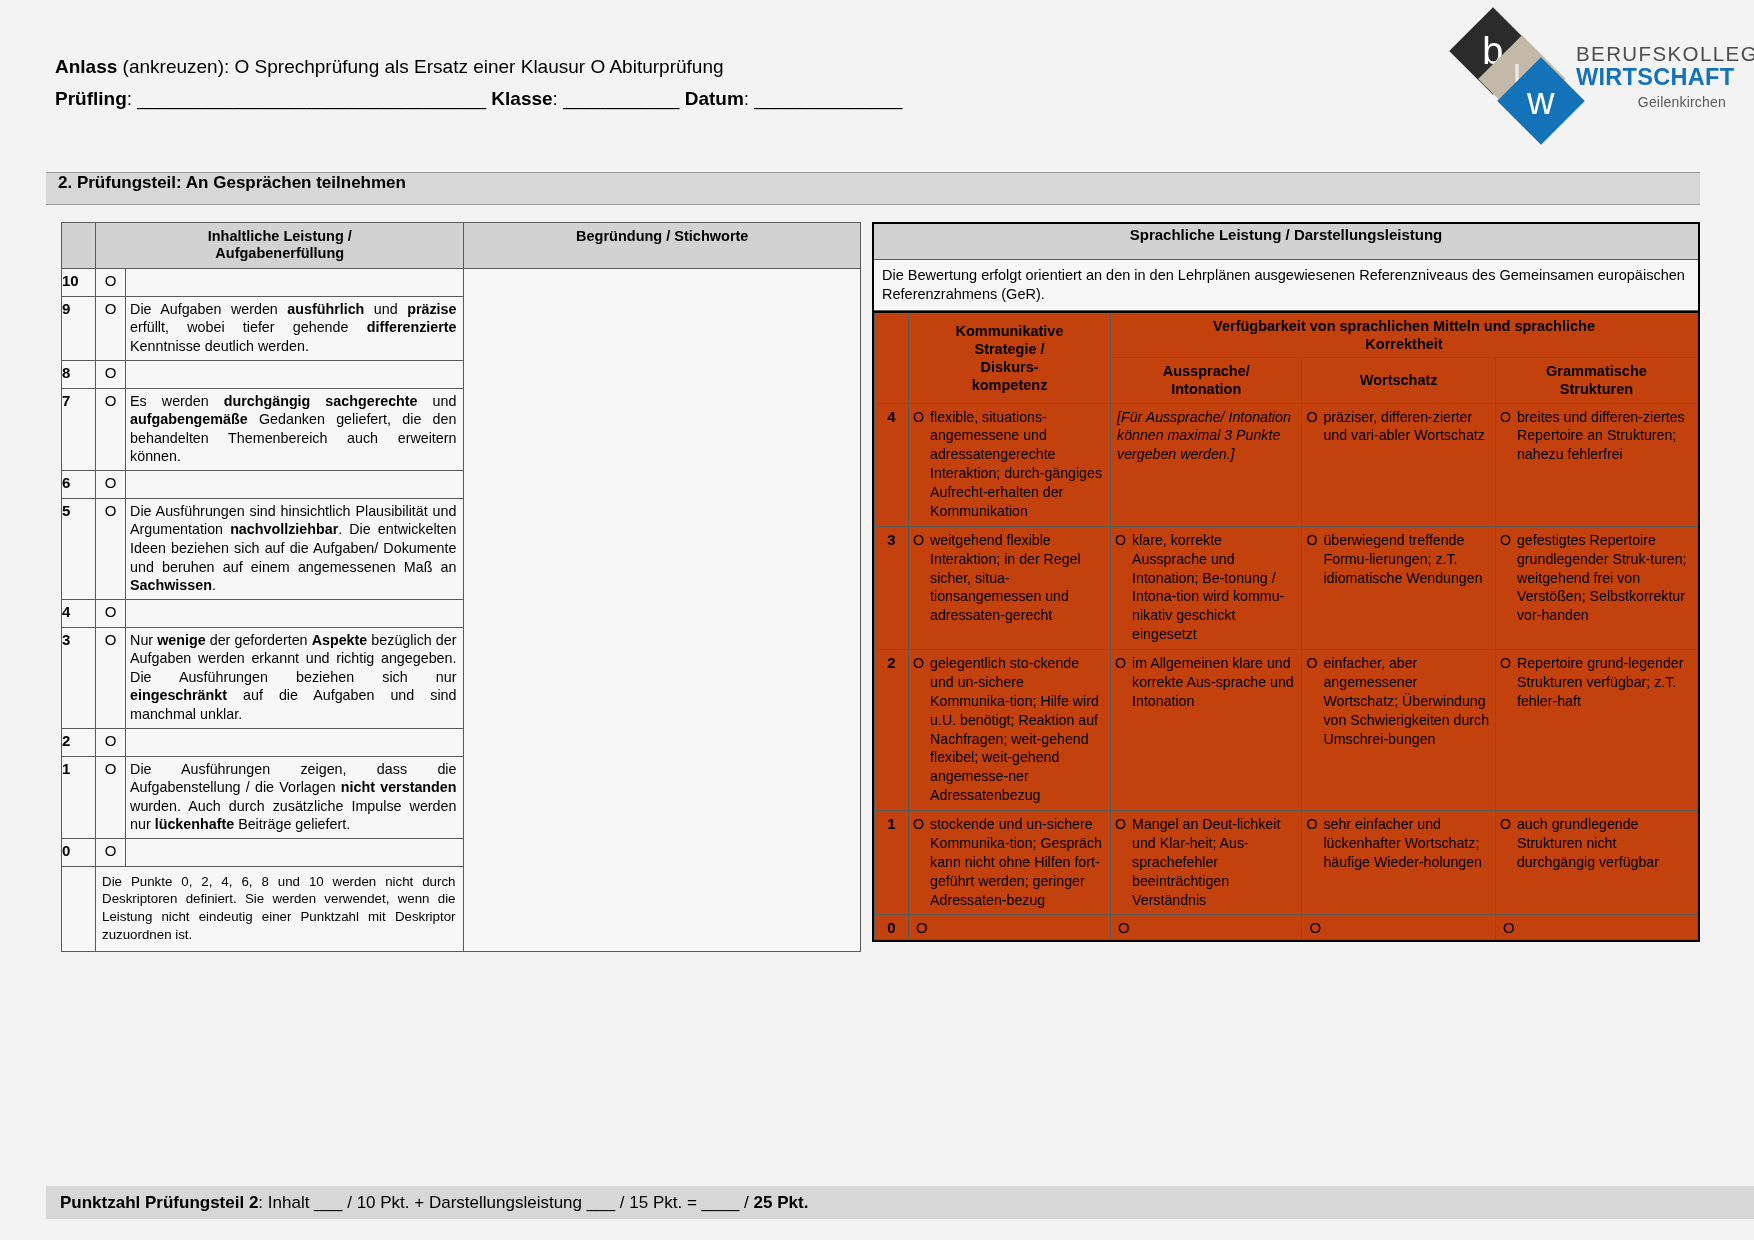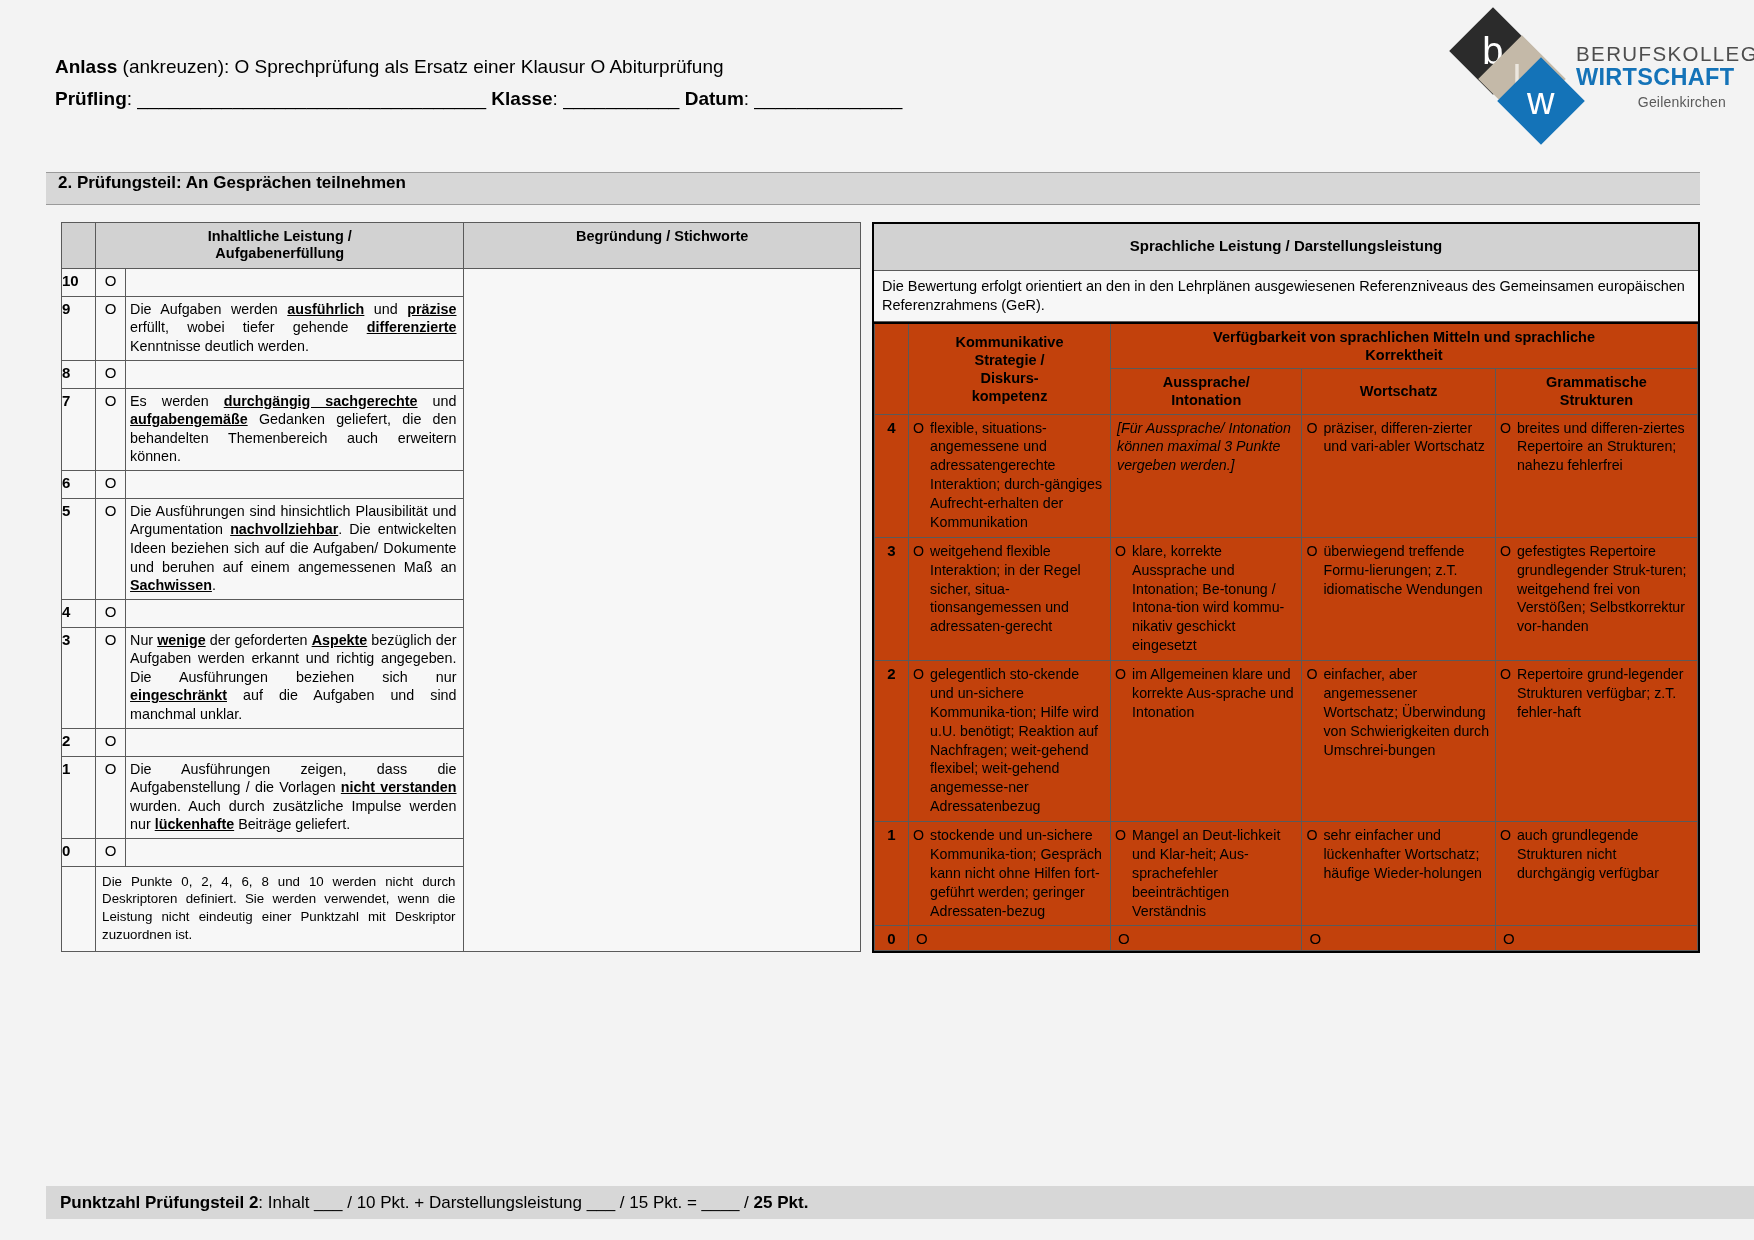--- a/index.html
+++ b/index.html
@@ -190,21 +190,21 @@
     vertical-align: top;
     font-family: "Liberation Sans", sans-serif;
   }
   .desc {
     font-size: 14.3px;
     line-height: 1.30;
     text-align: justify;
     padding: 3px 7px 4px 4px;
     hyphens: none;
   }
-  .desc b { font-weight: bold; text-decoration: underline; }
+  .desc b { font-weight: bold; }
   .empty-row td { height: 20px; }
   .note-cell {
     font-size: 13.3px;
     line-height: 1.32;
     text-align: justify;
     padding: 6px 8px 8px 6px;
   }
 
   
   .right-table {
@@ -213,21 +213,21 @@
     top: 222px;
     width: 828px;
     border: 2px solid #000;
   }
   .right-table td { border: 1px solid #5a5a5a; }
   .rt-banner {
     background: #d2d2d2;
     font-weight: bold;
     font-size: 15px;
     text-align: center;
-    padding: 13px 4px 16px 4px;
+    padding: 2px 4px 16px 4px;
   }
   .rt-intro {
     font-size: 14.5px;
     line-height: 1.28;
     padding: 6px 8px 7px 8px;
     text-align: left;
     background: #f7f7f7;
   }
   .inner-wrap { padding: 0; border: none !important; background: #f7f7f7; }
   .inner {

